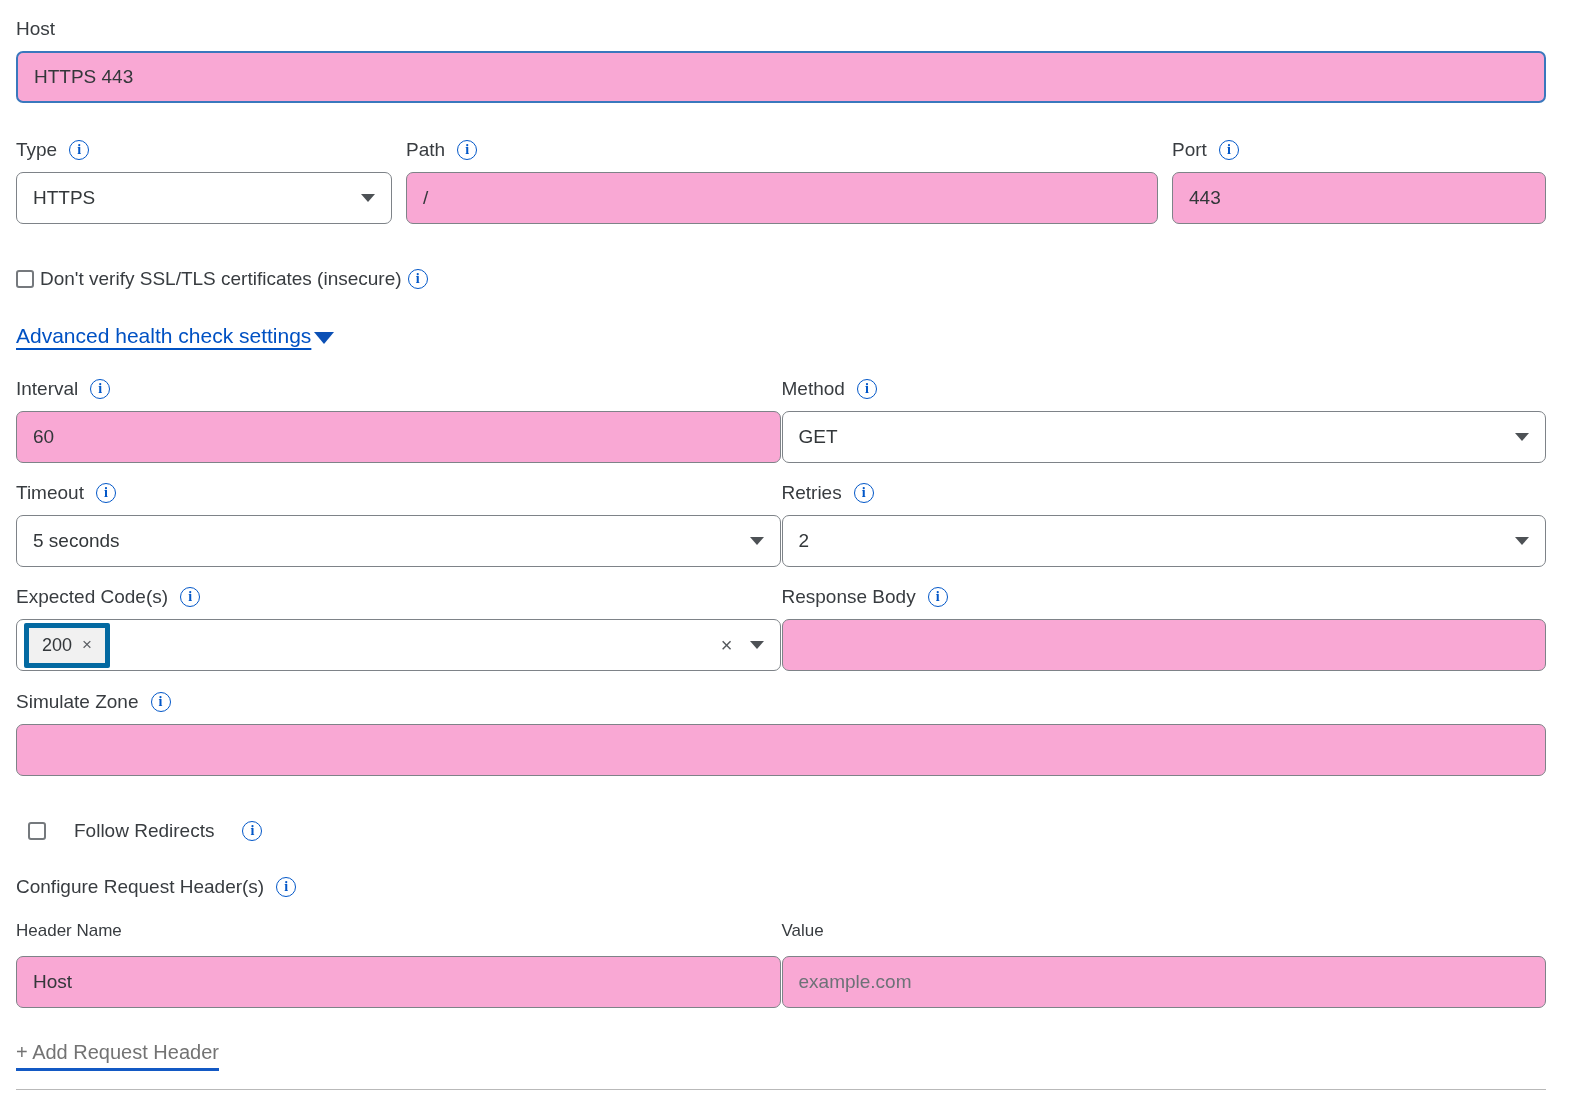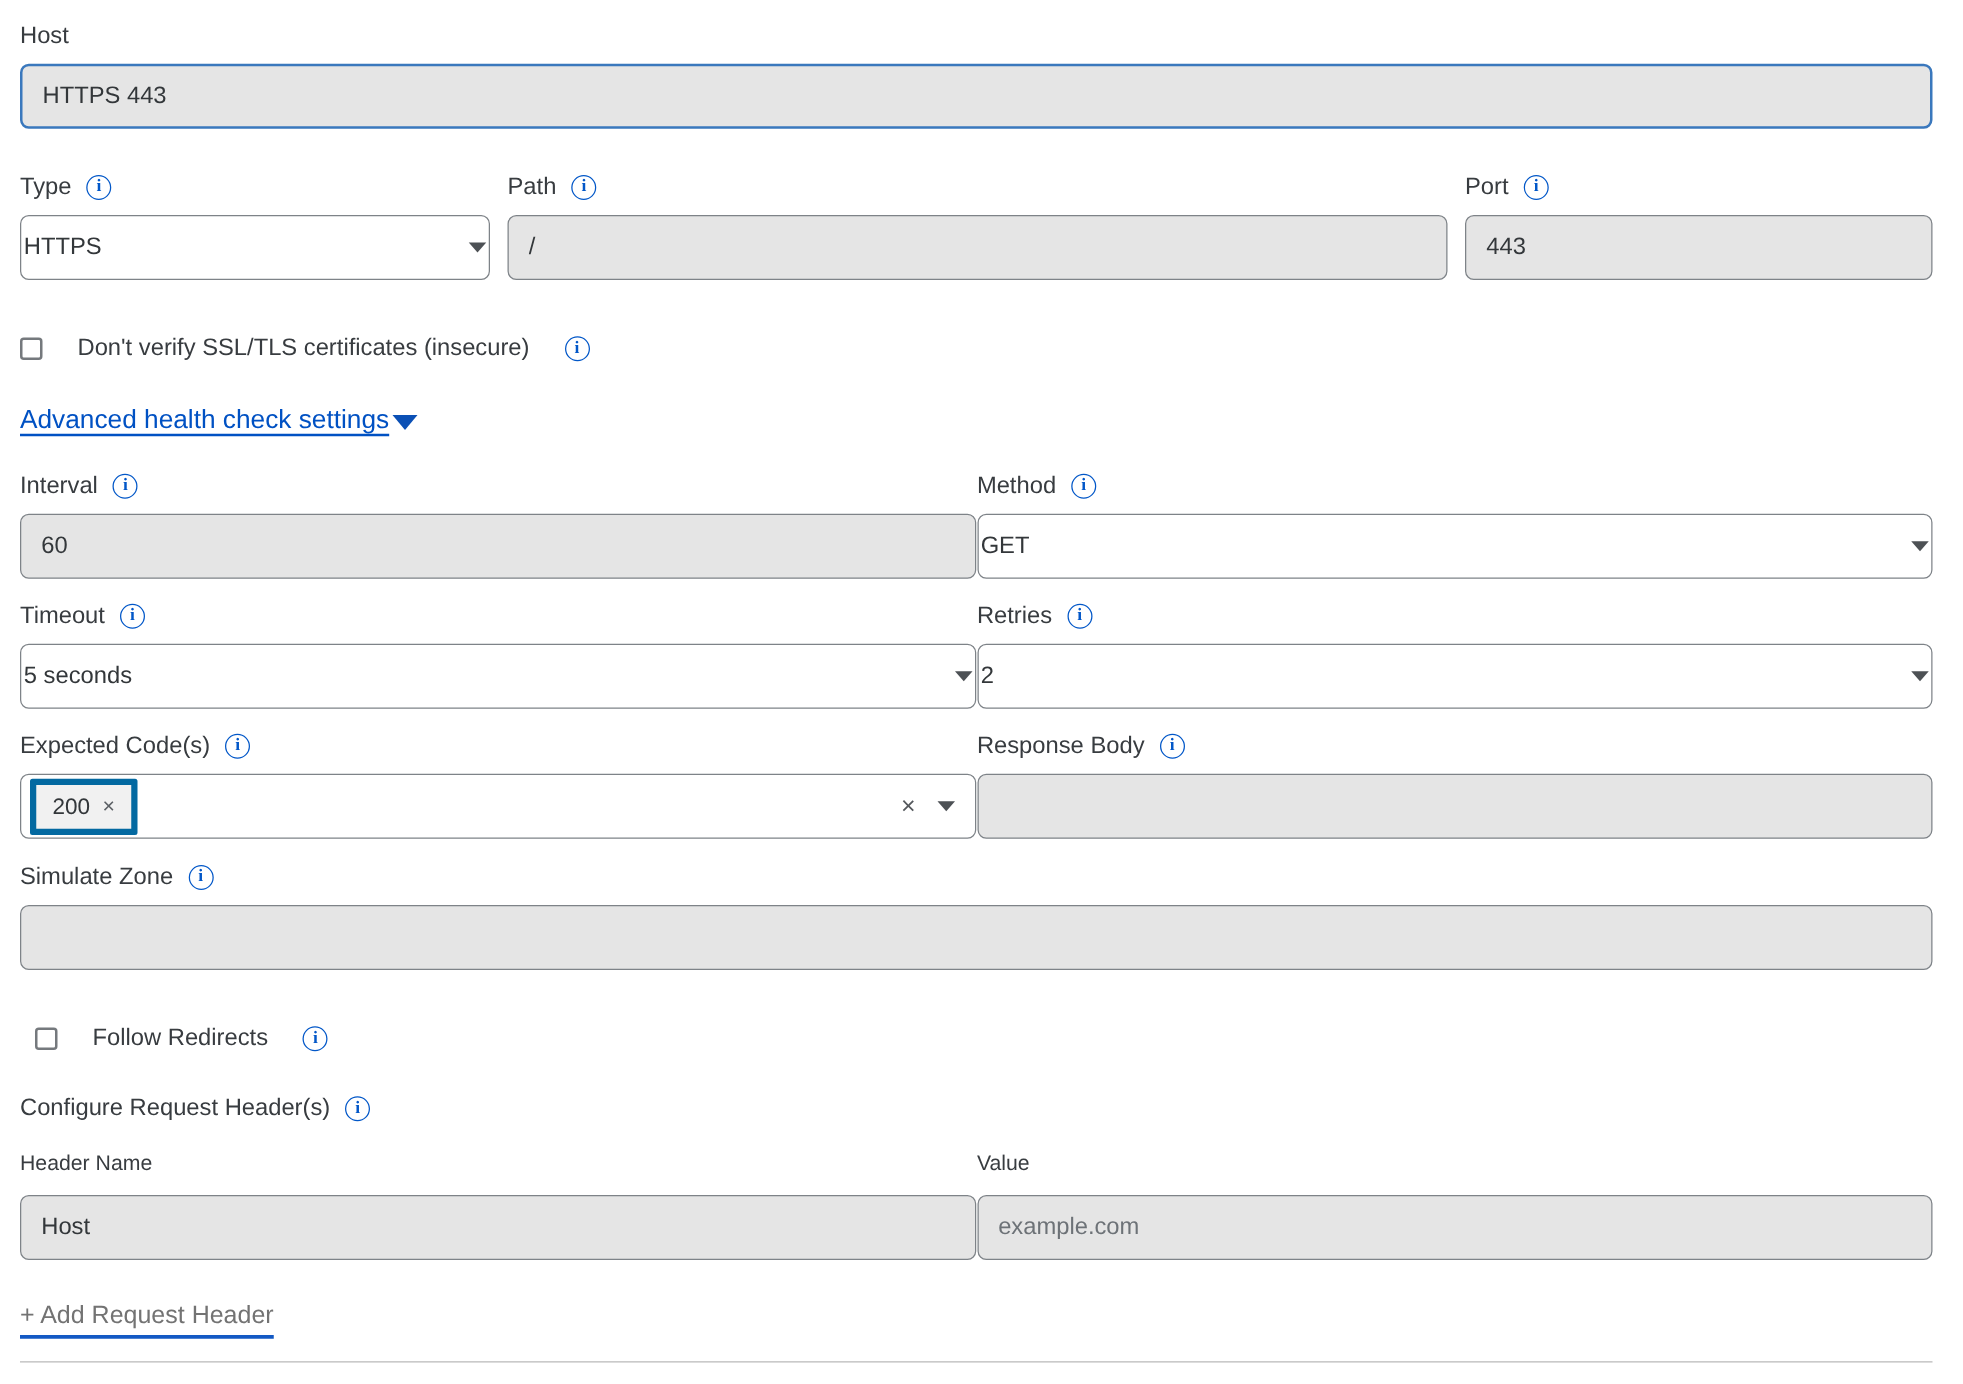--- a/index.html
+++ b/index.html
@@ -27,44 +27,44 @@
     font-size: 14px; font-weight: 700; line-height: 1;
     display: inline-flex; align-items: center; justify-content: center;
     padding-bottom: 1px;
   }
 
   .text-input {
     width: 100%; height: 52px;
     border: 1px solid #7e8388; border-radius: 7px;
     font-family: "Liberation Sans", "DejaVu Sans", sans-serif;
     font-size: 19px; color: #33373a;
-    padding: 0 16px; background: #e5e5e5; outline: none;
+    padding: 0 16px; background: #f9a8d4; outline: none;
     display: block;
   }
   .text-input::placeholder { color: #6d7277; opacity: 1; }
   .text-input.focused { border: 2px solid #3a78bd; }
 
   .select-box {
     height: 52px; border: 1px solid #7e8388; border-radius: 7px;
     background: #fff; font-size: 19px; color: #33373a;
-    display: flex; align-items: center; padding: 0 2px;
+    display: flex; align-items: center; padding: 0 16px;
     cursor: default; position: relative;
   }
   .select-box .select-value { flex: 1 1 auto; }
   .caret-down {
     width: 0; height: 0; flex: 0 0 auto;
     border-left: 7px solid transparent; border-right: 7px solid transparent;
     border-top: 8px solid #4d5155;
   }
 
   .row { display: flex; }
   .grid-2 { display: flex; gap: 1px; }
   .grid-2 > .col { flex: 1 1 0; min-width: 0; }
 
-  .checkbox-row { display: flex; align-items: center; gap: 28px; }
+  .checkbox-row { display: flex; align-items: center; gap: 6px; }
   .checkbox {
     width: 18px; height: 18px; flex: 0 0 auto;
     border: 2px solid #75797d; border-radius: 3px; background: #fff;
   }
   .checkbox-label { font-size: 19px; color: #383c40; }
 
   .link {
     color: #0051c3; font-size: 21px; text-decoration: underline;
     text-underline-offset: 5px; display: inline-flex; align-items: center;
     cursor: pointer;

